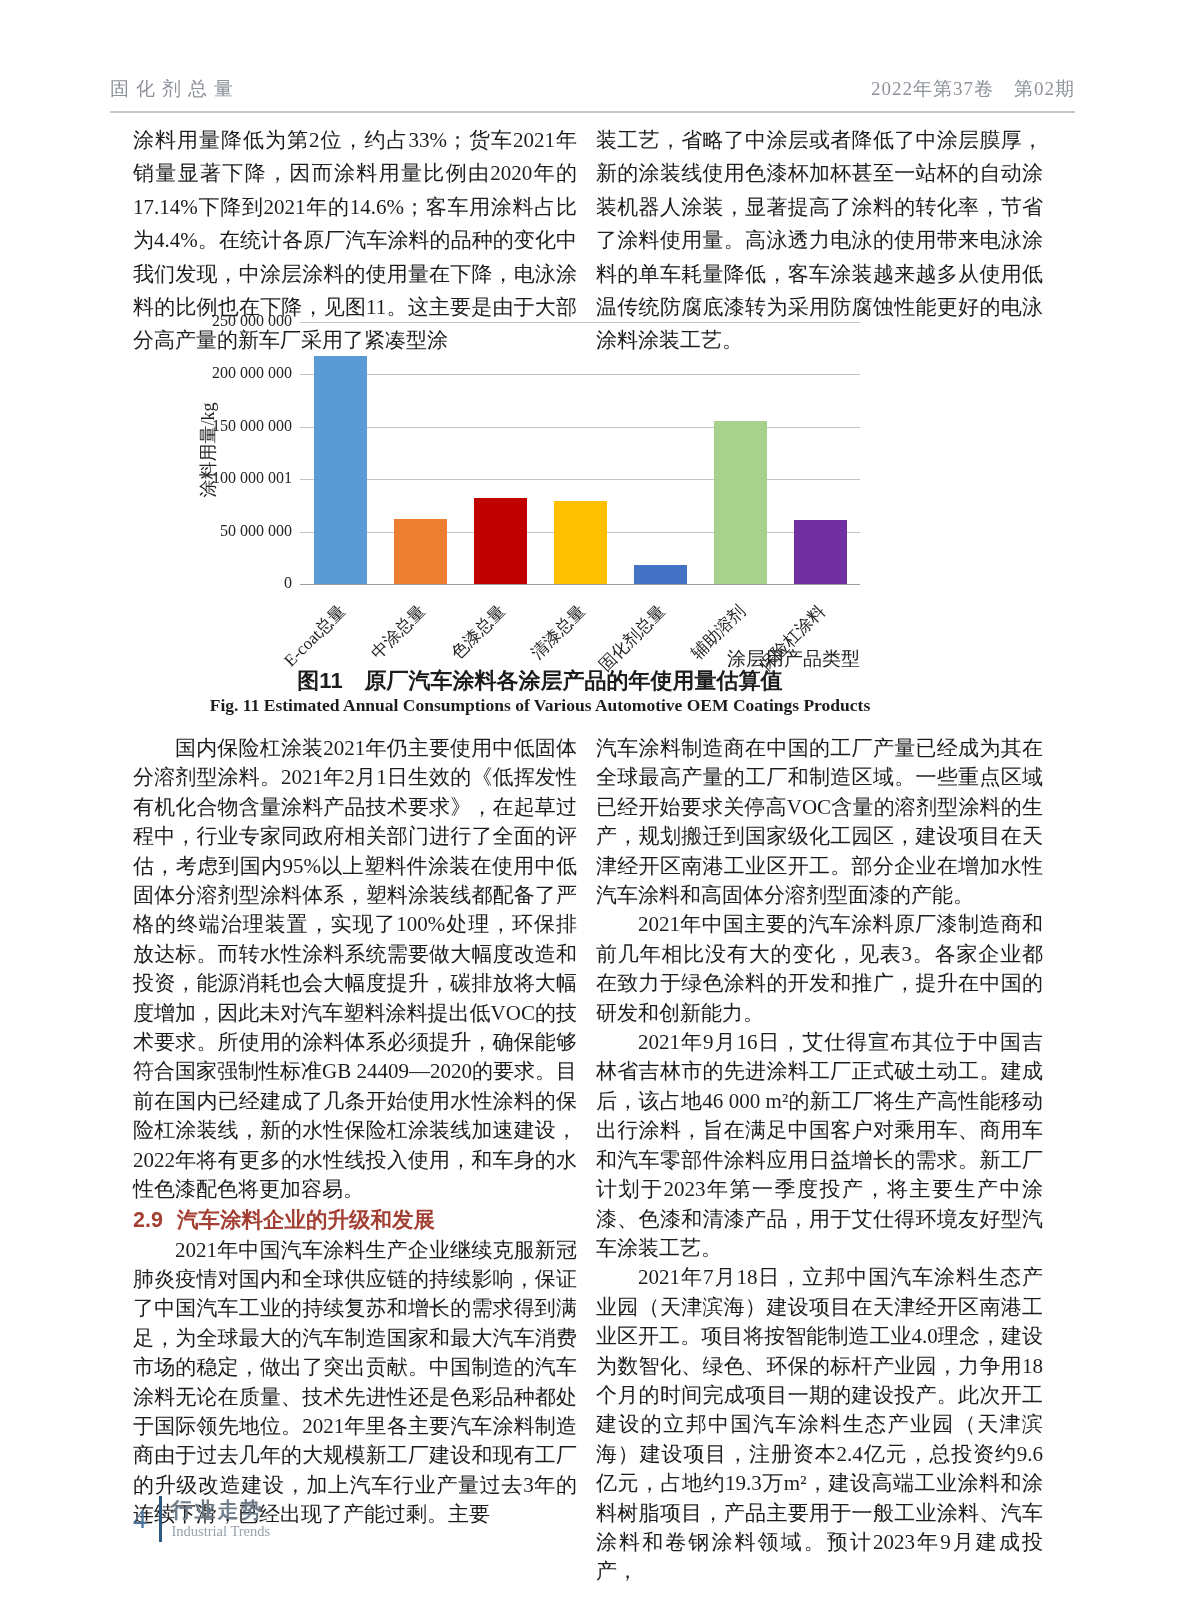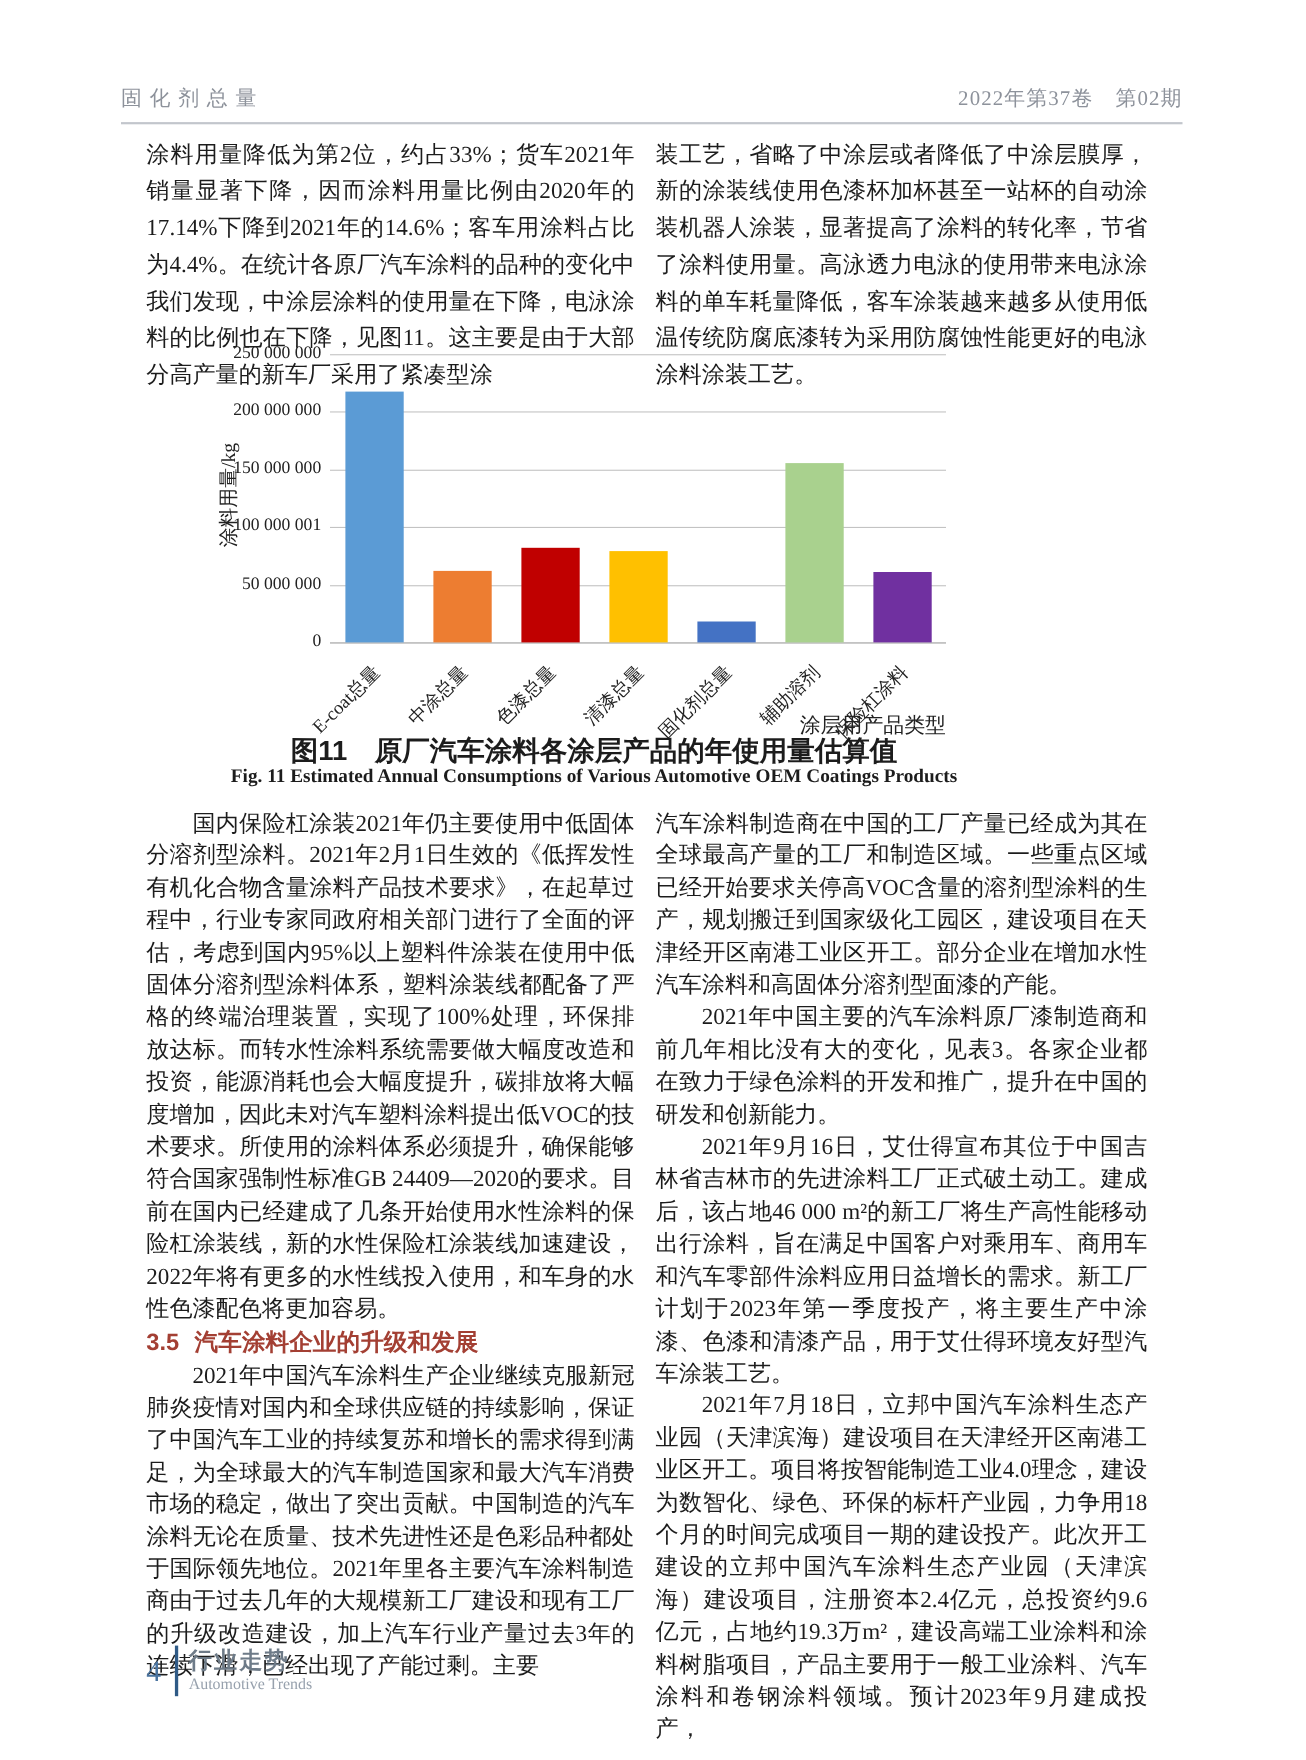--- a/index.html
+++ b/index.html
@@ -55,21 +55,21 @@
   .xtick span {
     position:absolute; right:6px; top:10px; white-space:nowrap;
     transform-origin:100% 0; transform:rotate(-45deg);
     font-size:17px; color:#222;
   }
   .chart-xlabel {
     position:absolute; left:150px; top:338px; width:560px; text-align:right;
     font-size:19px; color:#222;
   }
   .cap { position:absolute; left:0; width:100%; text-align:center; font-weight:bold; }
-  .cap-cn { top:358px; font-size:25px; font-family:"Liberation Sans","DejaVu Sans",sans-serif; }
+  .cap-cn { top:358px; font-size:22px; font-family:"Liberation Sans","DejaVu Sans",sans-serif; }
   .cap-en { top:387px; font-size:17.5px; }
 
   
   .footer {
     position:absolute; left:133px; top:1496px;
     display:flex; align-items:center;
   }
   .pagenum { font-size:27px; color:#4a74a0; margin-right:12px; }
   .footer-bar { width:3px; height:46px; background:#2f5a86; margin-right:10px; }
   .footer-text { display:flex; flex-direction:column; justify-content:center; }
@@ -141,34 +141,34 @@
         </div>
       </div>
     <div class="chart-xlabel">涂层用产品类型</div>
     <div class="cap cap-cn">图11　原厂汽车涂料各涂层产品的年使用量估算值</div>
     <div class="cap cap-en">Fig. 11   Estimated Annual Consumptions of Various Automotive OEM Coatings Products</div>
   </div>
 
   <div class="tcol bot-left">
     <p class="indent">国内保险杠涂装2021年仍主要使用中低固体分溶剂型涂料。2021年2月1日生效的《低挥发性有机化合物含量涂料产品技术要求》，在起草过程中，行业专家同政府相关部门进行了全面的评估，考虑到国内95%以上塑料件涂装在使用中低固体分溶剂型涂料体系，塑料涂装线都配备了严格的终端治理装置，实现了100%处理，环保排放达标。而转水性涂料系统需要做大幅度改造和投资，能源消耗也会大幅度提升，碳排放将大幅度增加，因此未对汽车塑料涂料提出低VOC的技术要求。所使用的涂料体系必须提升，确保能够符合国家强制性标准GB 24409—2020的要求。目前在国内已经建成了几条开始使用水性涂料的保险杠涂装线，新的水性保险杠涂装线加速建设，2022年将有更多的水性线投入使用，和车身的水性色漆配色将更加容易。</p>
     <div class="section-heading">
-      <span class="num">3.5</span><span>汽车涂料企业的升级和发展</span>
+      <span class="num">2.9</span><span>汽车涂料企业的升级和发展</span>
     </div>
     <p class="indent">2021年中国汽车涂料生产企业继续克服新冠肺炎疫情对国内和全球供应链的持续影响，保证了中国汽车工业的持续复苏和增长的需求得到满足，为全球最大的汽车制造国家和最大汽车消费市场的稳定，做出了突出贡献。中国制造的汽车涂料无论在质量、技术先进性还是色彩品种都处于国际领先地位。2021年里各主要汽车涂料制造商由于过去几年的大规模新工厂建设和现有工厂的升级改造建设，加上汽车行业产量过去3年的连续下滑，已经出现了产能过剩。主要</p>
   </div>
 
   <div class="tcol bot-right">
     <p>汽车涂料制造商在中国的工厂产量已经成为其在全球最高产量的工厂和制造区域。一些重点区域已经开始要求关停高VOC含量的溶剂型涂料的生产，规划搬迁到国家级化工园区，建设项目在天津经开区南港工业区开工。部分企业在增加水性汽车涂料和高固体分溶剂型面漆的产能。</p>
     <p class="indent">2021年中国主要的汽车涂料原厂漆制造商和前几年相比没有大的变化，见表3。各家企业都在致力于绿色涂料的开发和推广，提升在中国的研发和创新能力。</p>
     <p class="indent">2021年9月16日，艾仕得宣布其位于中国吉林省吉林市的先进涂料工厂正式破土动工。建成后，该占地46 000 m²的新工厂将生产高性能移动出行涂料，旨在满足中国客户对乘用车、商用车和汽车零部件涂料应用日益增长的需求。新工厂计划于2023年第一季度投产，将主要生产中涂漆、色漆和清漆产品，用于艾仕得环境友好型汽车涂装工艺。</p>
     <p class="indent">2021年7月18日，立邦中国汽车涂料生态产业园（天津滨海）建设项目在天津经开区南港工业区开工。项目将按智能制造工业4.0理念，建设为数智化、绿色、环保的标杆产业园，力争用18个月的时间完成项目一期的建设投产。此次开工建设的立邦中国汽车涂料生态产业园（天津滨海）建设项目，注册资本2.4亿元，总投资约9.6亿元，占地约19.3万m²，建设高端工业涂料和涂料树脂项目，产品主要用于一般工业涂料、汽车涂料和卷钢涂料领域。预计2023年9月建成投产，</p>
   </div>
 
   <div class="footer">
     <span class="pagenum">4</span>
     <span class="footer-bar"></span>
     <span class="footer-text">
       <span class="footer-cn">行业走势</span>
-      <span class="footer-en">Automotive Trends</span>
+      <span class="footer-en">Industrial Trends</span>
     </span>
   </div>
 
 </div>
 
 </body></html>

